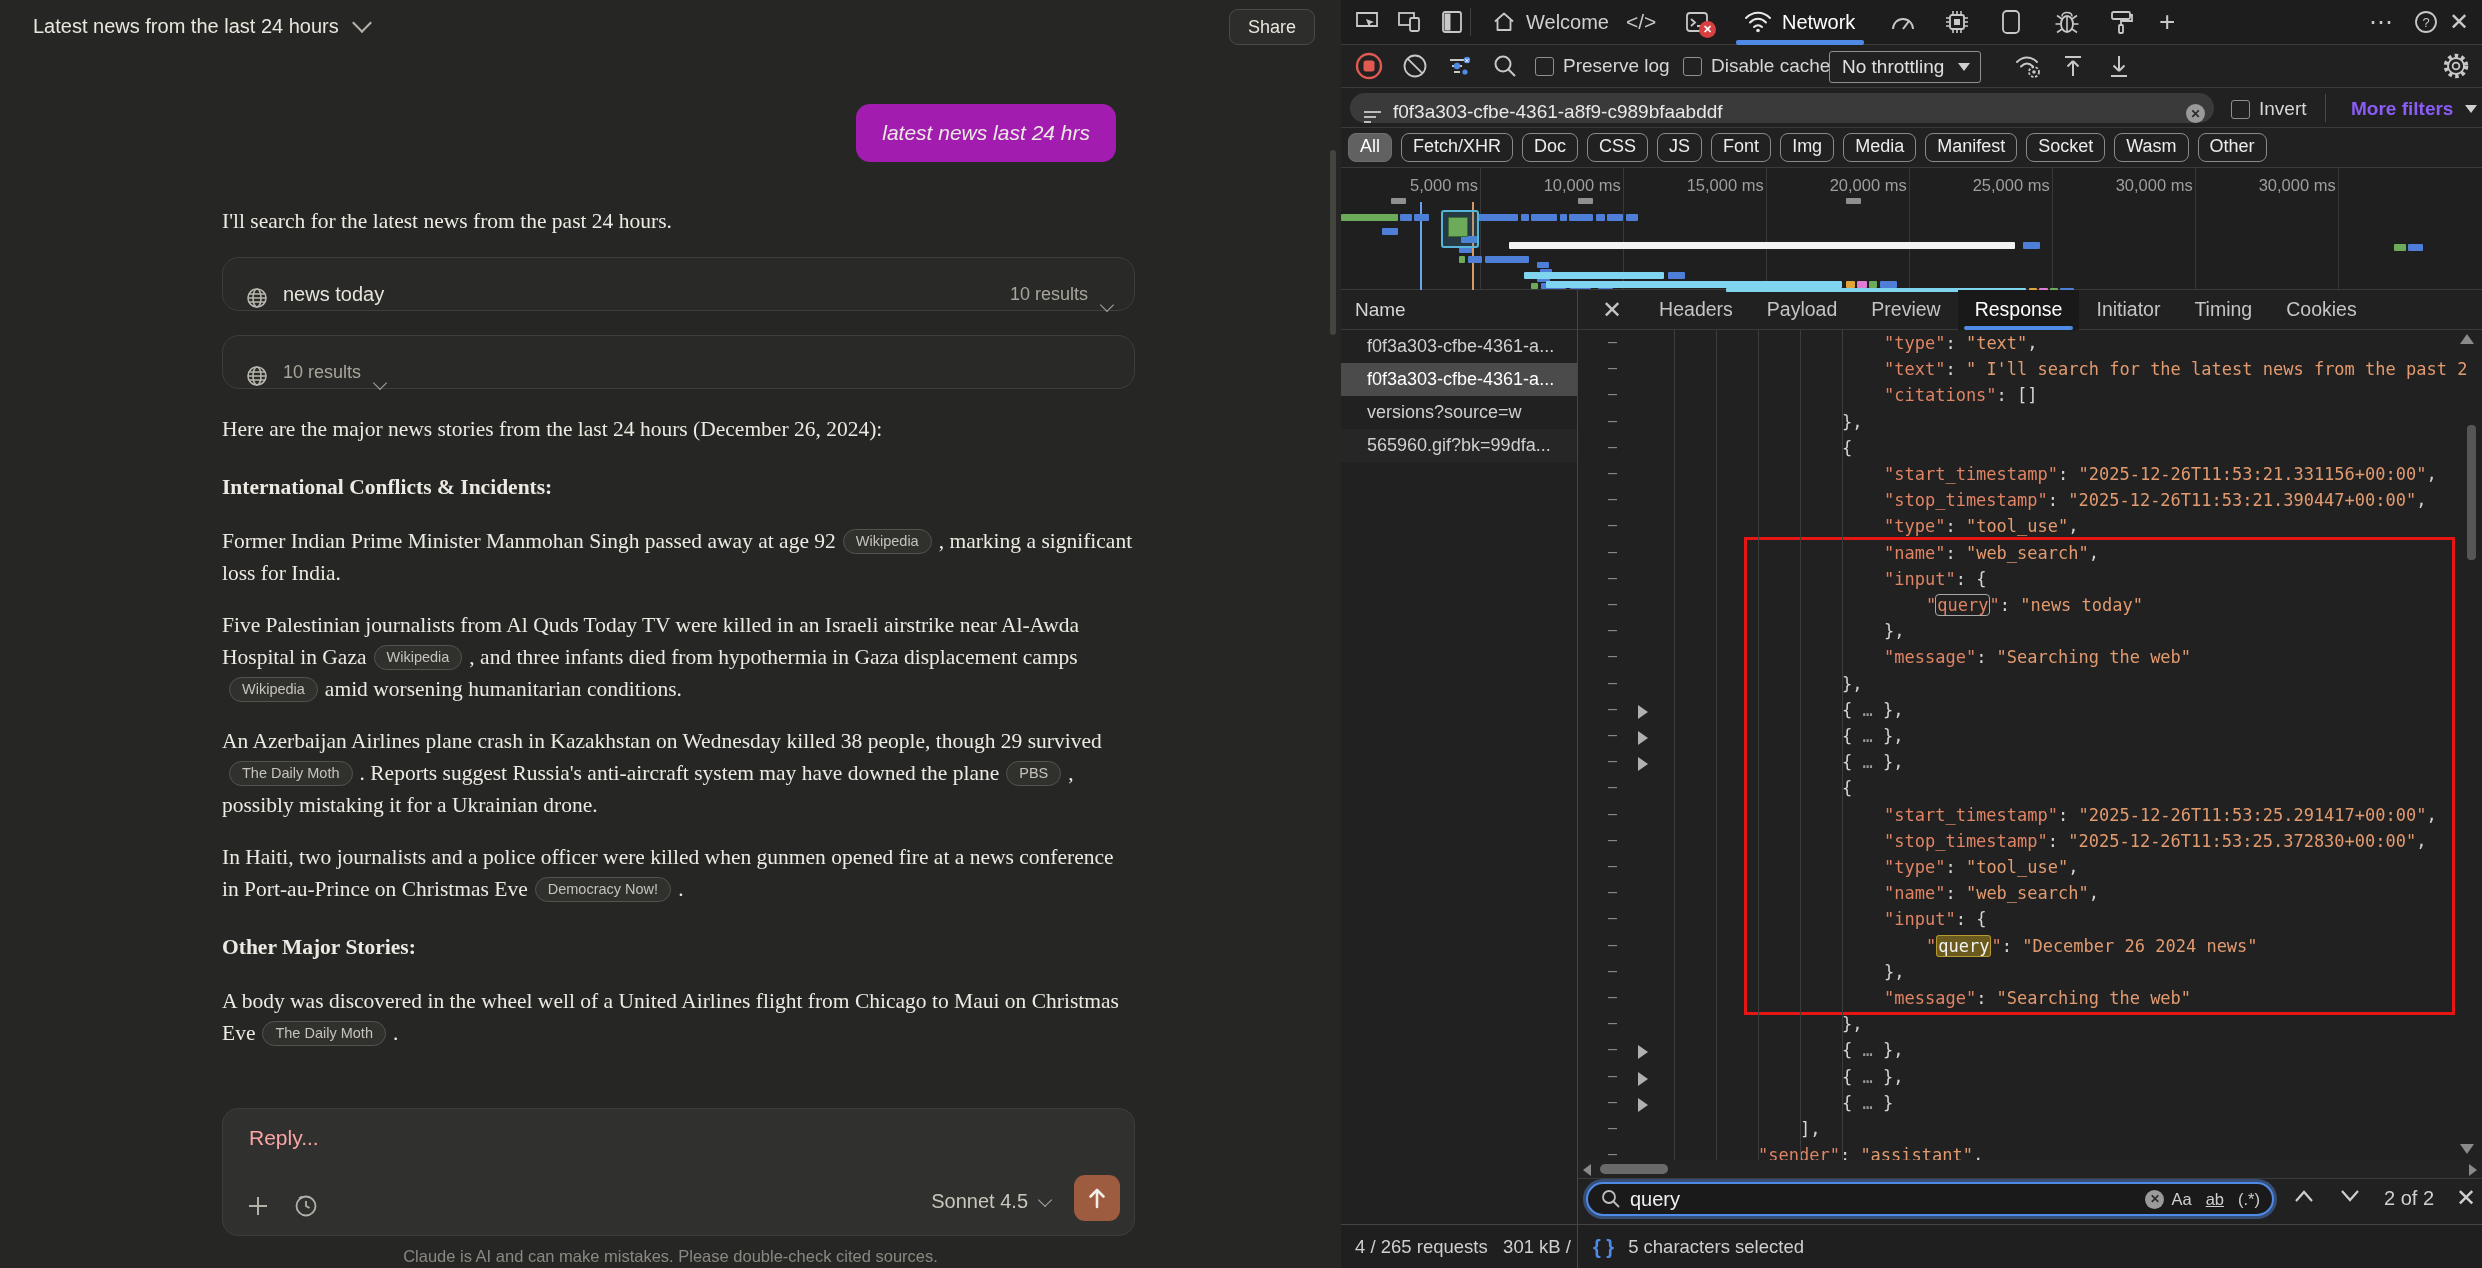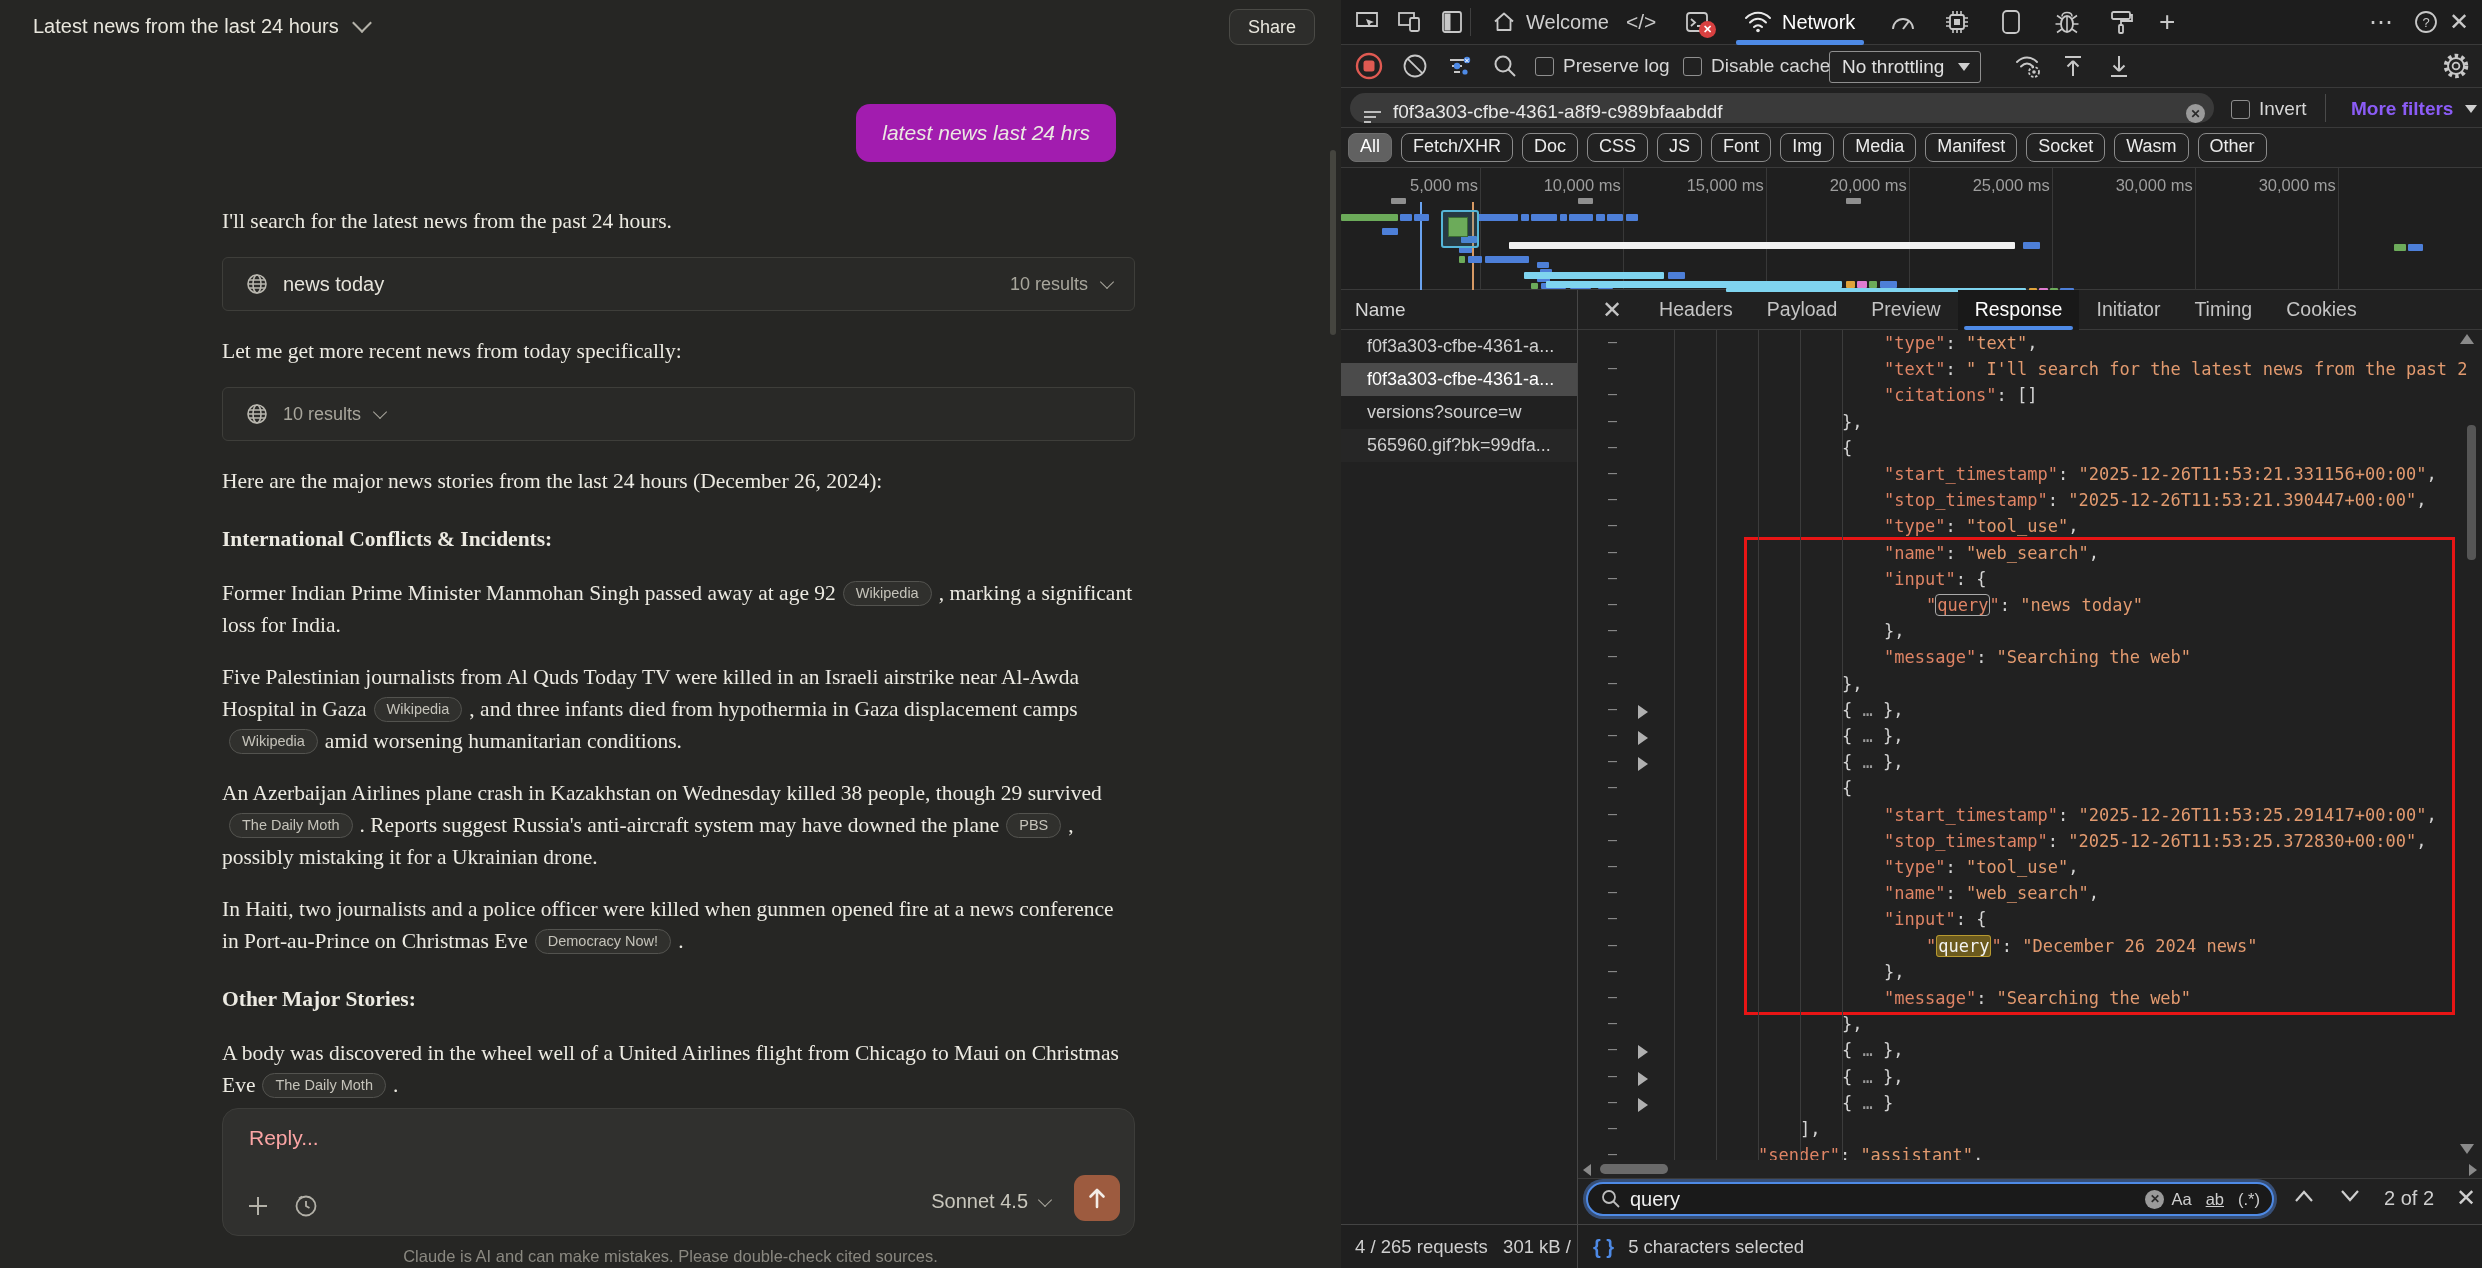--- a/index.html
+++ b/index.html
@@ -15,22 +15,22 @@
         border:1px solid #4a4a46;border-radius:9px;background:#2d2d2b;color:#e8e6dd;font-size:18px;}
   .bubble-row{position:absolute;left:0;top:104px;width:1116px;display:flex;justify-content:flex-end;}
   .bubble{background:#a21caf;border-radius:14px;padding:17px 26px;color:#ebe9e2;font-size:21px;font-style:italic;}
   .chat-body{position:absolute;left:222px;top:205px;width:913px;height:900px;overflow:hidden;
         color:#eceae2;font-family:"Liberation Serif","DejaVu Serif",serif;font-size:21.5px;line-height:32px;}
   .para{margin:0 0 20px 0;}
   .para.h{font-weight:bold;margin:26px 0 22px 0;}
   .pill{display:inline-block;border:1px solid #53534f;background:#30302d;color:#c5c3ba;border-radius:999px;
         padding:1px 12px 2px;font-family:"Liberation Sans",sans-serif;font-size:14.5px;line-height:20px;
         margin:0 7px;position:relative;top:-2px;}
-  .tool-card{height:52px;border:1px solid #3e3e3a;background:#292927;border-radius:6px;margin:16px 0 24px 0;
-        display:flex;align-items:center;font-family:"Liberation Sans",sans-serif;}
+  .tool-card{height:52px;border:1px solid #3e3e3a;background:#292927;border-radius:17px;margin:16px 0 24px 0;
+        display:flex;align-items:flex-end;font-family:"Liberation Sans",sans-serif;}
   .tool-card .glb{margin:0 14px 0 22px;display:flex;}
   .tool-card .lbl{font-size:20px;color:#e5e3da;flex:1;}
   .tool-card .meta{font-size:18px;color:#a8a69c;margin-right:10px;}
   .tool-card .cv{width:9px;height:9px;border-right:1.8px solid #a8a69c;border-bottom:1.8px solid #a8a69c;
         transform:rotate(45deg);margin:-4px 22px 0 4px;}
   .reply-box{position:absolute;left:222px;top:1108px;width:913px;height:128px;background:#30302e;
         border:1px solid #3d3d3a;border-radius:16px;box-sizing:border-box;}
   .reply-ph{position:absolute;left:26px;top:17px;font-size:21px;color:#fca5a5;}
   .reply-icons{position:absolute;left:22px;bottom:16px;display:flex;gap:22px;align-items:center;}
   .model-row{position:absolute;right:84px;bottom:22px;display:flex;align-items:center;color:#c9c7bd;font-size:20px;}
@@ -151,21 +151,20 @@
             <svg width="24" height="24" viewBox="0 0 24 24">
               <circle cx="12" cy="12" r="9" stroke="#b8b6ae" stroke-width="1.6" fill="none"></circle>
               <ellipse cx="12" cy="12" rx="4" ry="9" stroke="#b8b6ae" stroke-width="1.6" fill="none"></ellipse>
               <path d="M3 12h18M4.2 8h15.6M4.2 16h15.6" stroke="#b8b6ae" stroke-width="1.6"></path>
             </svg>
           </span>
           <span class="lbl">news today</span>
           <span class="meta">10 results</span>
           <span class="cv"></span>
         </div>
-        <div class="para">Let me get more recent news from today specifically:</div>
         <div class="tool-card">
           <span class="glb">
             <svg width="24" height="24" viewBox="0 0 24 24">
               <circle cx="12" cy="12" r="9" stroke="#b8b6ae" stroke-width="1.6" fill="none"></circle>
               <ellipse cx="12" cy="12" rx="4" ry="9" stroke="#b8b6ae" stroke-width="1.6" fill="none"></ellipse>
               <path d="M3 12h18M4.2 8h15.6M4.2 16h15.6" stroke="#b8b6ae" stroke-width="1.6"></path>
             </svg>
           </span>
           <span class="meta">10 results</span>
           <span class="cv"></span>

